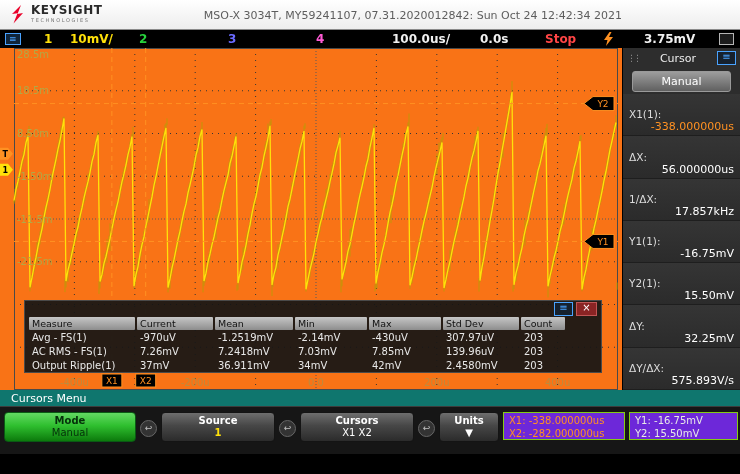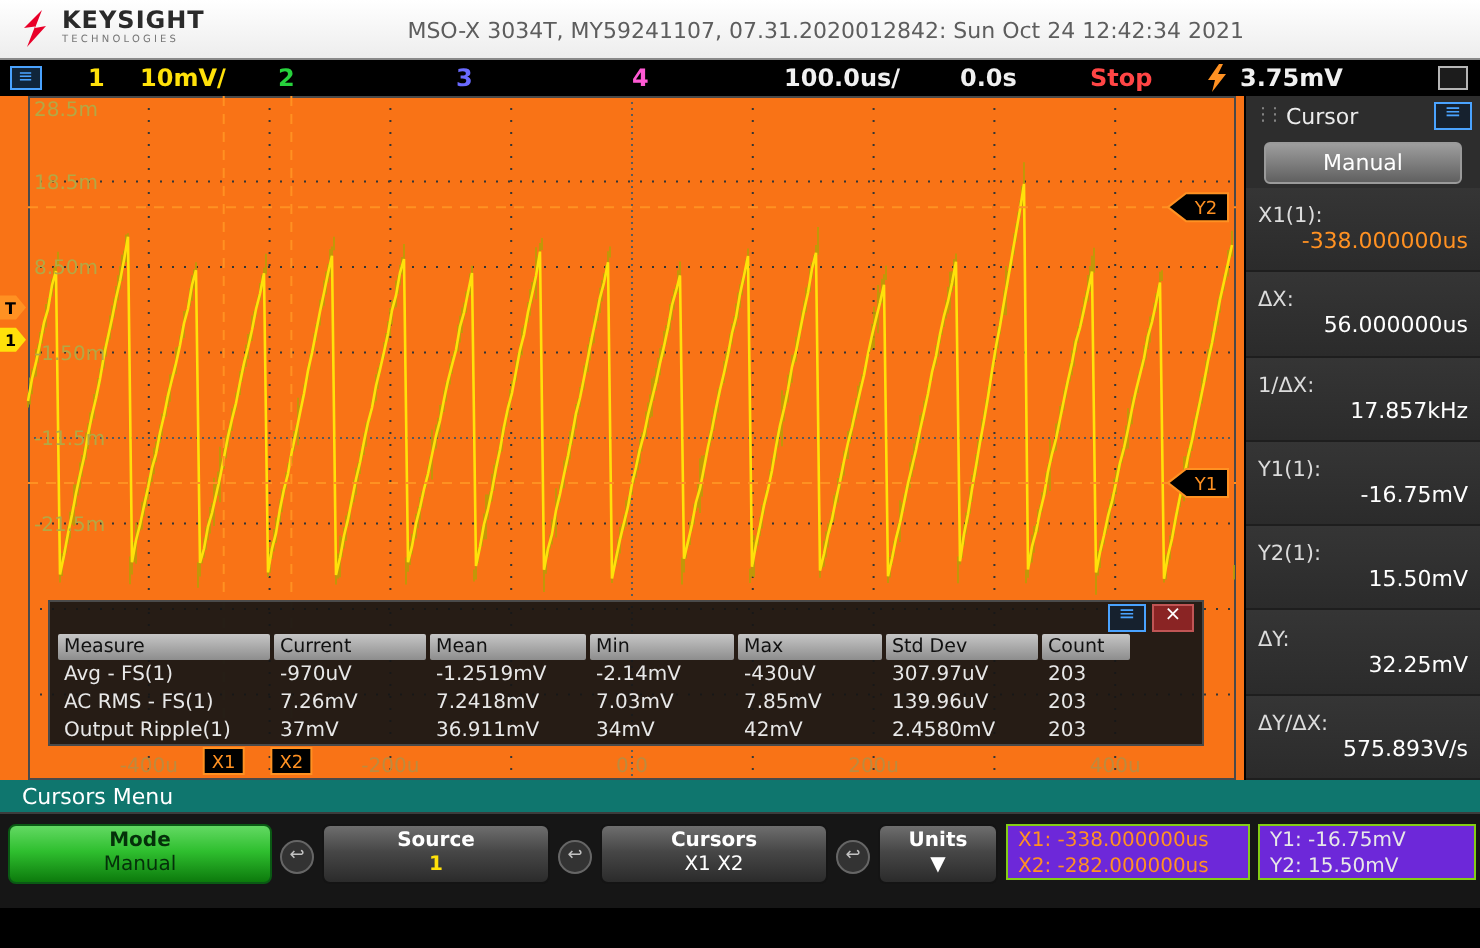--- a/index.html
+++ b/index.html
@@ -37,26 +37,26 @@
            font-size:10px;line-height:10px;text-align:center;}
   .mtable{display:grid;grid-template-columns:106px 76px 78px 72px 72px 76px 44px;
           column-gap:2px;row-gap:1px;margin-top:1px;}
   .th{background:linear-gradient(#c6c6c6,#8d8d8d);color:#111;font-size:9.5px;padding:1px 3px;
       border-radius:1px;white-space:nowrap;overflow:hidden;}
   .td{color:#e8e8e8;font-size:10px;height:13px;line-height:13px;padding:0 3px;white-space:nowrap;overflow:hidden;}
   
   .sidebar{width:118px;background:#2d2d2d;border-left:1px solid #000;display:flex;flex-direction:column;box-sizing:border-box;}
   .sb-head{height:20px;display:flex;align-items:center;gap:4px;padding:0 4px;}
   .grip{color:#8a8a8a;font-size:9px;letter-spacing:-3px;line-height:9px;}
-  .sb-title{flex:1;color:#ececec;font-size:11px;}
+  .sb-title{flex:1;text-align:center;color:#ececec;font-size:11px;}
   .mode-btn{margin:3px 9px 2px;height:19px;border-radius:3px;border:1px solid #9a9a9a;
             background:linear-gradient(#9d9d9d,#606060);color:#fff;font-size:11px;
             display:flex;align-items:center;justify-content:center;}
   .field{flex:1;border-bottom:1px solid #1e1e1e;padding:2px 6px;display:flex;flex-direction:column;
-         justify-content:center;background:linear-gradient(#353535,#2b2b2b);}
+         justify-content:flex-end;background:linear-gradient(#353535,#2b2b2b);}
   .flabel{color:#dcdcdc;font-size:10.5px;}
   .fvalue{color:#fff;font-size:11px;text-align:right;}
   .fvalue.accent{color:var(--cursor,#ff9122);}
   
   .menu-label{height:16px;background:#0f766e;color:#fff;font-size:11px;display:flex;align-items:center;padding-left:11px;}
   .softkeys{height:48px;background:#161616;border-top:1px solid #3c3c3c;display:flex;gap:4px;
             padding:5px 2px 0 4px;align-items:flex-start;box-sizing:border-box;}
   .sk{height:30px;border-radius:4px;border:1px solid #141414;box-sizing:border-box;
       background:linear-gradient(#6e6e6e,#474747 45%,#2b2b2b);color:#fff;display:flex;flex-direction:column;
       align-items:center;justify-content:center;font-size:10px;line-height:12px;}
@@ -93,21 +93,21 @@
     <span class="tb c1" style="left:70px">10mV/</span>
     <span class="tb c2" style="left:139px">2</span>
     <span class="tb c3" style="left:228px">3</span>
     <span class="tb c4" style="left:316px">4</span>
     <span class="tb wh" style="left:392px">100.0us/</span>
     <span class="tb wh" style="left:480px">0.0s</span>
     <span class="tb stop" style="left:545px">Stop</span>
     <svg class="bolt" style="left:603px" width="11" height="14" viewBox="0 0 11 14">
       <path d="M6.5 0 L1 8 L4.5 8 L3 14 L10 5 L6 5 L8.5 0 Z" fill="var(--cursor,#ff9122)"></path>
     </svg>
-    <span class="tb wh" style="left:620px">3.75mV</span>
+    <span class="tb wh" style="left:644px">3.75mV</span>
     <span class="screen-icon" style="left:719px"></span>
   </div>
 
   <div class="main">
     <div class="display">
       <svg id="scope-svg" width="622" height="342">
           <line x1="74.4" y1="0" x2="74.4" y2="342" stroke="#353535" stroke-dasharray="1 5"></line>
           <line x1="134.8" y1="0" x2="134.8" y2="342" stroke="#353535" stroke-dasharray="1 5"></line>
           <line x1="195.2" y1="0" x2="195.2" y2="342" stroke="#353535" stroke-dasharray="1 5"></line>
           <line x1="255.6" y1="0" x2="255.6" y2="342" stroke="#353535" stroke-dasharray="1 5"></line>

